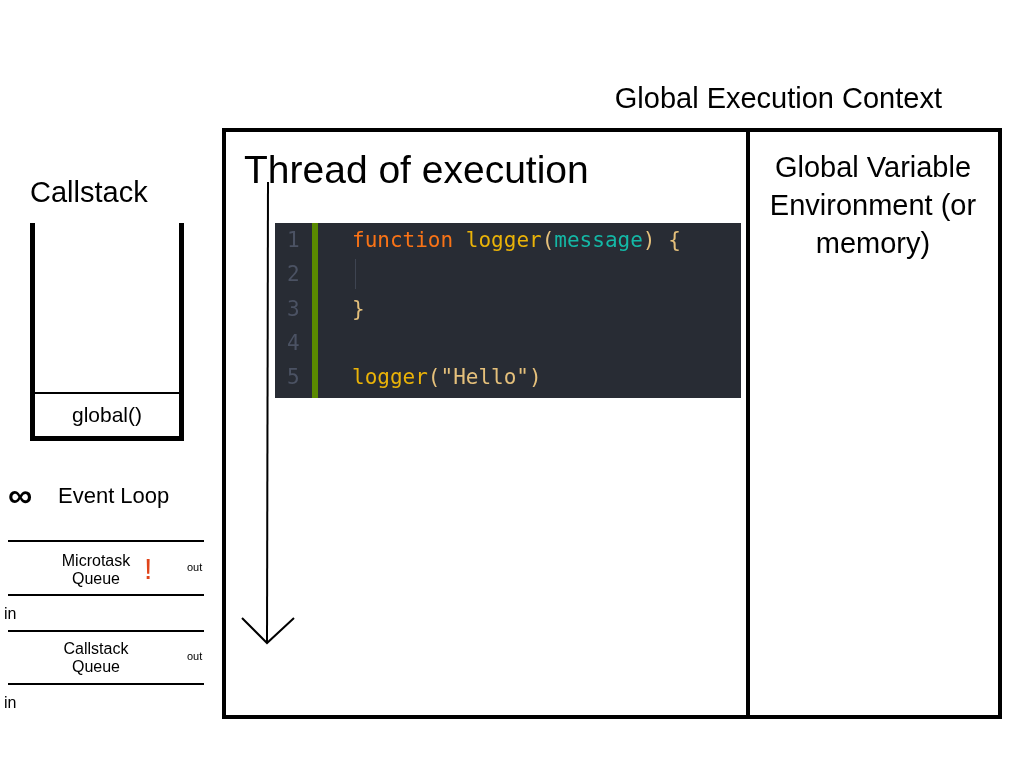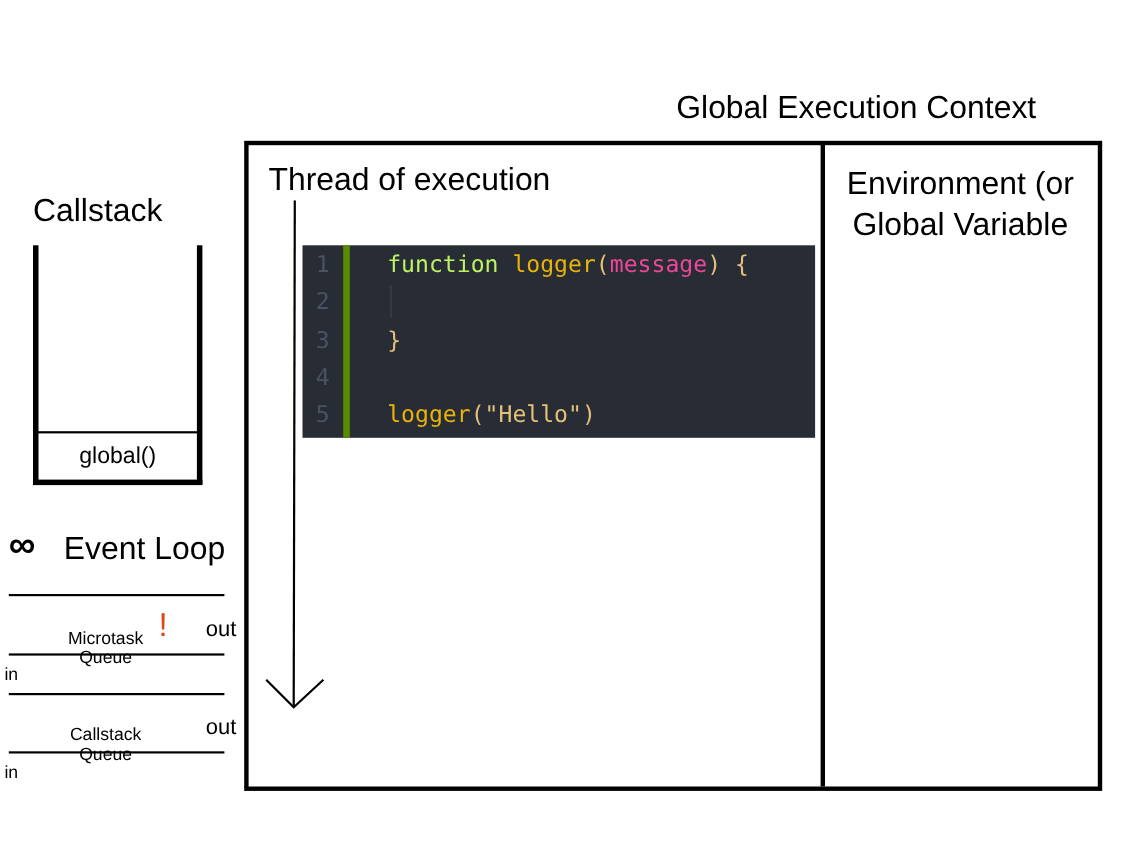--- a/index.html
+++ b/index.html
@@ -4,74 +4,75 @@
 <style>
   html, body { margin: 0; padding: 0; background: #ffffff; }
   body { width: 1024px; height: 768px; position: relative; overflow: hidden;
          font-family: "Liberation Sans", sans-serif; color: #000; }
   .abs { position: absolute; }
 
   
   .gec-title { left: 222px; width: 720px; top: 82px; font-size: 29px; text-align: right; }
   .gec-box { left: 222px; top: 128px; width: 772px; height: 583px; border: 4px solid #000; box-sizing: content-box; }
   .gec-divider { left: 746px; top: 130px; width: 4px; height: 585px; background: #000; }
-  .thread-title { left: 244px; top: 148px; font-size: 29px; }
+  .thread-title { left: 244px; top: 148px; font-size: 39px; }
   .gve-title { left: 752px; top: 148px; width: 242px; font-size: 29px; text-align: center; line-height: 38px; }
 
   
   .arrow-svg { left: 236px; top: 182px; }
 
   
   .code { left: 275px; top: 223px; width: 466px; height: 175px; background: #282c34;
           font-family: "DejaVu Sans Mono", monospace; font-size: 21px; }
   .code .gutter-bar { position: absolute; left: 37px; top: 0; width: 6px; height: 175px; background: #5a8a00; }
   .code .line { position: absolute; left: 0; height: 34px; line-height: 34px; white-space: pre; }
   .code .ln { position: absolute; left: 12px; width: 20px; color: #4b5263; }
   .code .txt { position: absolute; left: 77px; }
-  .kw { color: #bef264; }
+  .kw { color: #f97316; }
   .fn { color: #eab308; }
-  .param { color: #ec4899; }
+  .param { color: #14b8a6; }
   .paren { color: #e5c07b; }
   .brace { color: #e5c07b; }
   .paren2 { color: #c678dd; }
   .dot { color: #e06c75; }
   .str { color: #e5c07b; }
   .obj { color: #56b6c2; }
   .log { color: #98c379; }
 
   
   .cs-title { left: 30px; top: 176px; width: 158px; font-size: 29px; }
   .cs-left { left: 30px; top: 223px; width: 5px; height: 217px; background: #000; }
   .cs-right { left: 179px; top: 223px; width: 5px; height: 217px; background: #000; }
   .cs-bottom { left: 30px; top: 436px; width: 154px; height: 5px; background: #000; }
   .cs-frame-line { left: 33px; top: 392px; width: 148px; height: 2px; background: #000; }
   .cs-frame { left: 33px; top: 395px; width: 148px; height: 48px; text-align: center; line-height: 40px; font-size: 21px; }
 
   
   .el-icon { left: 8px; top: 478px; font-size: 34px; line-height: 34px; font-weight: bold; }
-  .el-label { left: 58px; top: 483px; font-size: 29px; }
+  .el-label { left: 58px; top: 483px; font-size: 22px; }
 
   .q-line { height: 2px; background: #000; left: 8px; width: 196px; }
   .q-in { left: 4px; font-size: 16px; margin-top: 44px; }
-  .q-out { left: 187px; font-size: 20px; }
-  .q-name { left: 50px; width: 92px; text-align: center; font-size: 16px; line-height: 18px; margin-top: 20px; }
+  .q-out { left: 187px; font-size: 11px; }
+  .q-name { left: 50px; width: 92px; text-align: center; font-size: 16px; line-height: 18px; }
   .q-bang { left: 144px; top: 552px; font-size: 30px; color: #e0441a; font-weight: normal; }
 </style>
 </head>
 <body>
 
 <div class="abs gec-title">Global Execution Context</div>
 <div class="abs gec-box"></div>
 <div class="abs gec-divider"></div>
 
 <div class="abs thread-title">Thread of execution</div>
 
 <div class="abs gve-title">
+  <div>Global Variable</div>
   <div>Environment (or</div>
-  <div>Global Variable</div>
+  <div>memory)</div>
 </div>
 
 <svg class="abs arrow-svg" width="64" height="466" viewBox="0 0 64 466">
   <line x1="32" y1="0" x2="31" y2="461" stroke="#000" stroke-width="2"></line>
   <polyline points="6,436 31,461 58,436" fill="none" stroke="#000" stroke-width="2"></polyline>
 </svg>
 
 <div class="abs code">
   <div class="gutter-bar"></div>
   <div id="code-lines">

